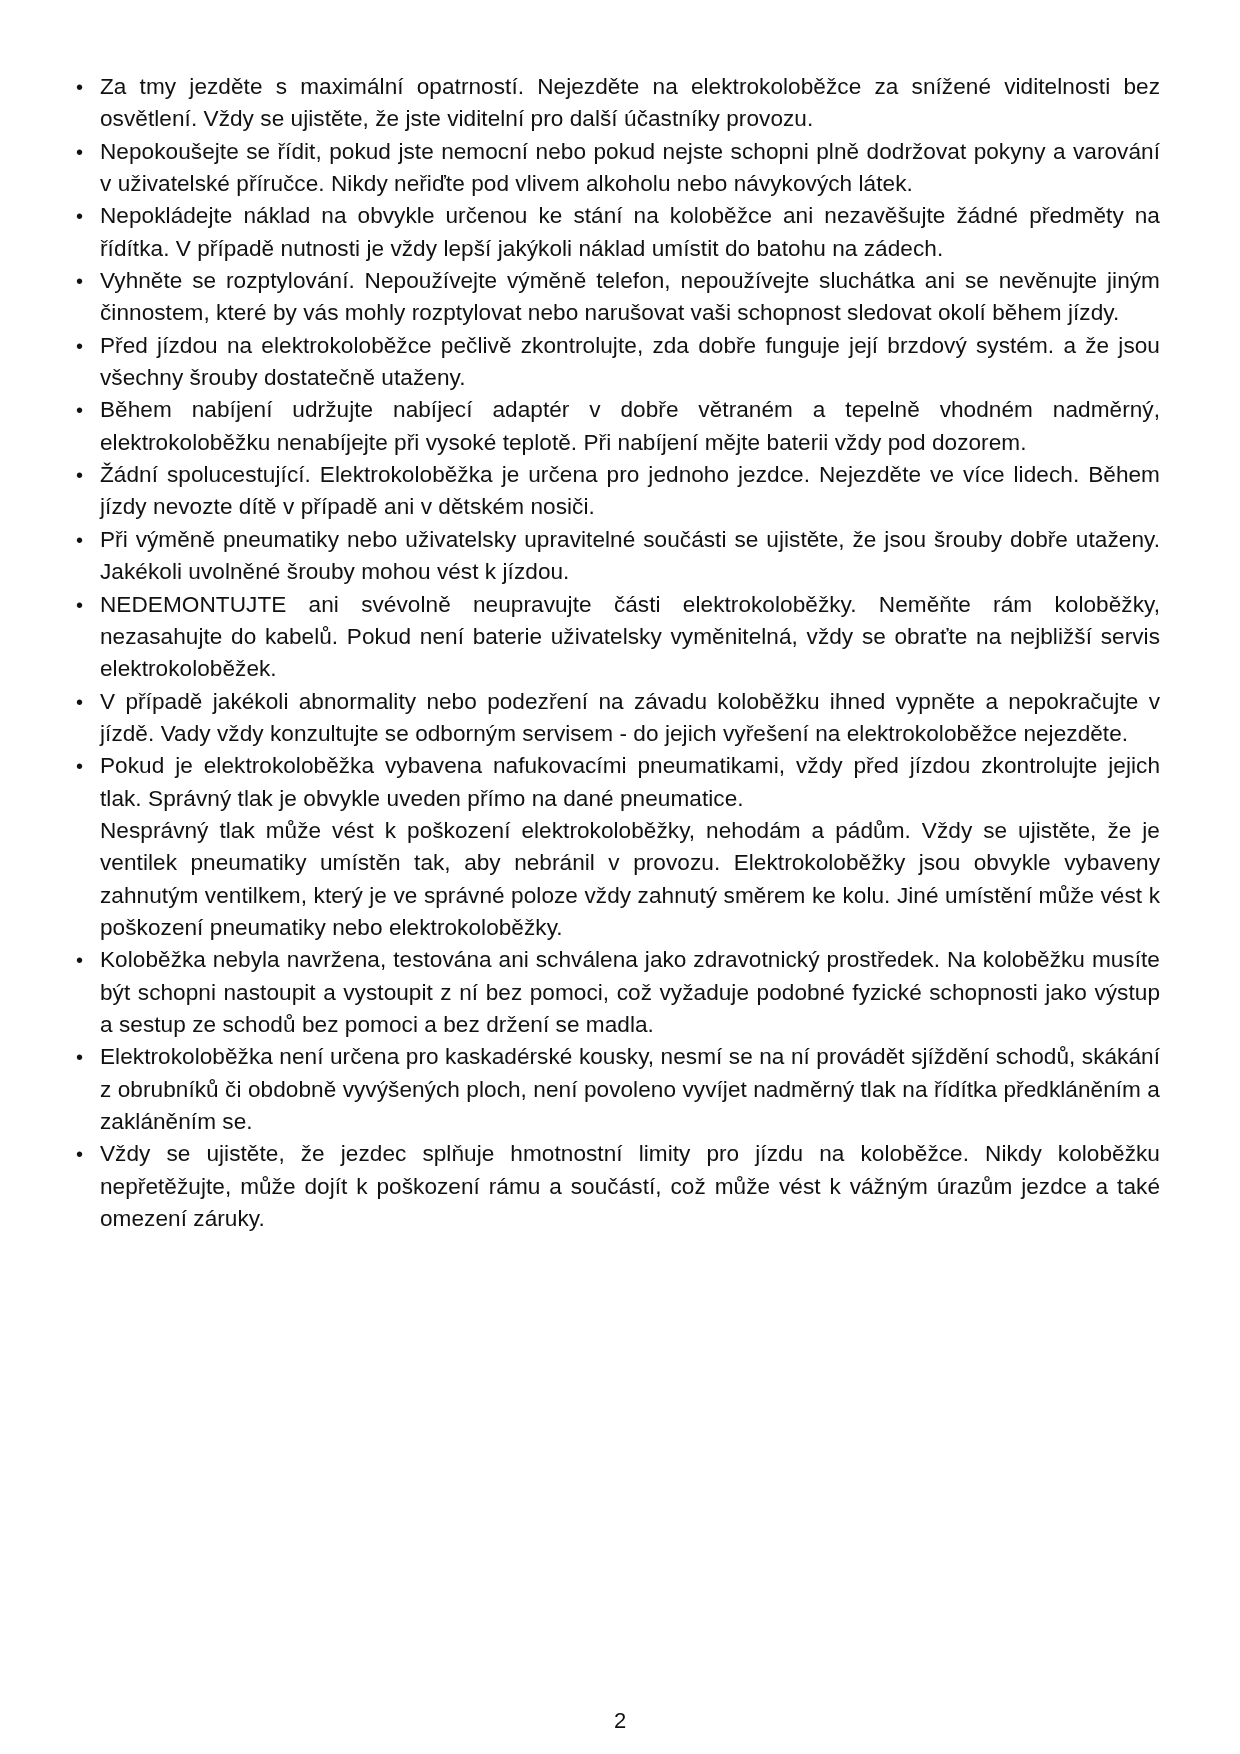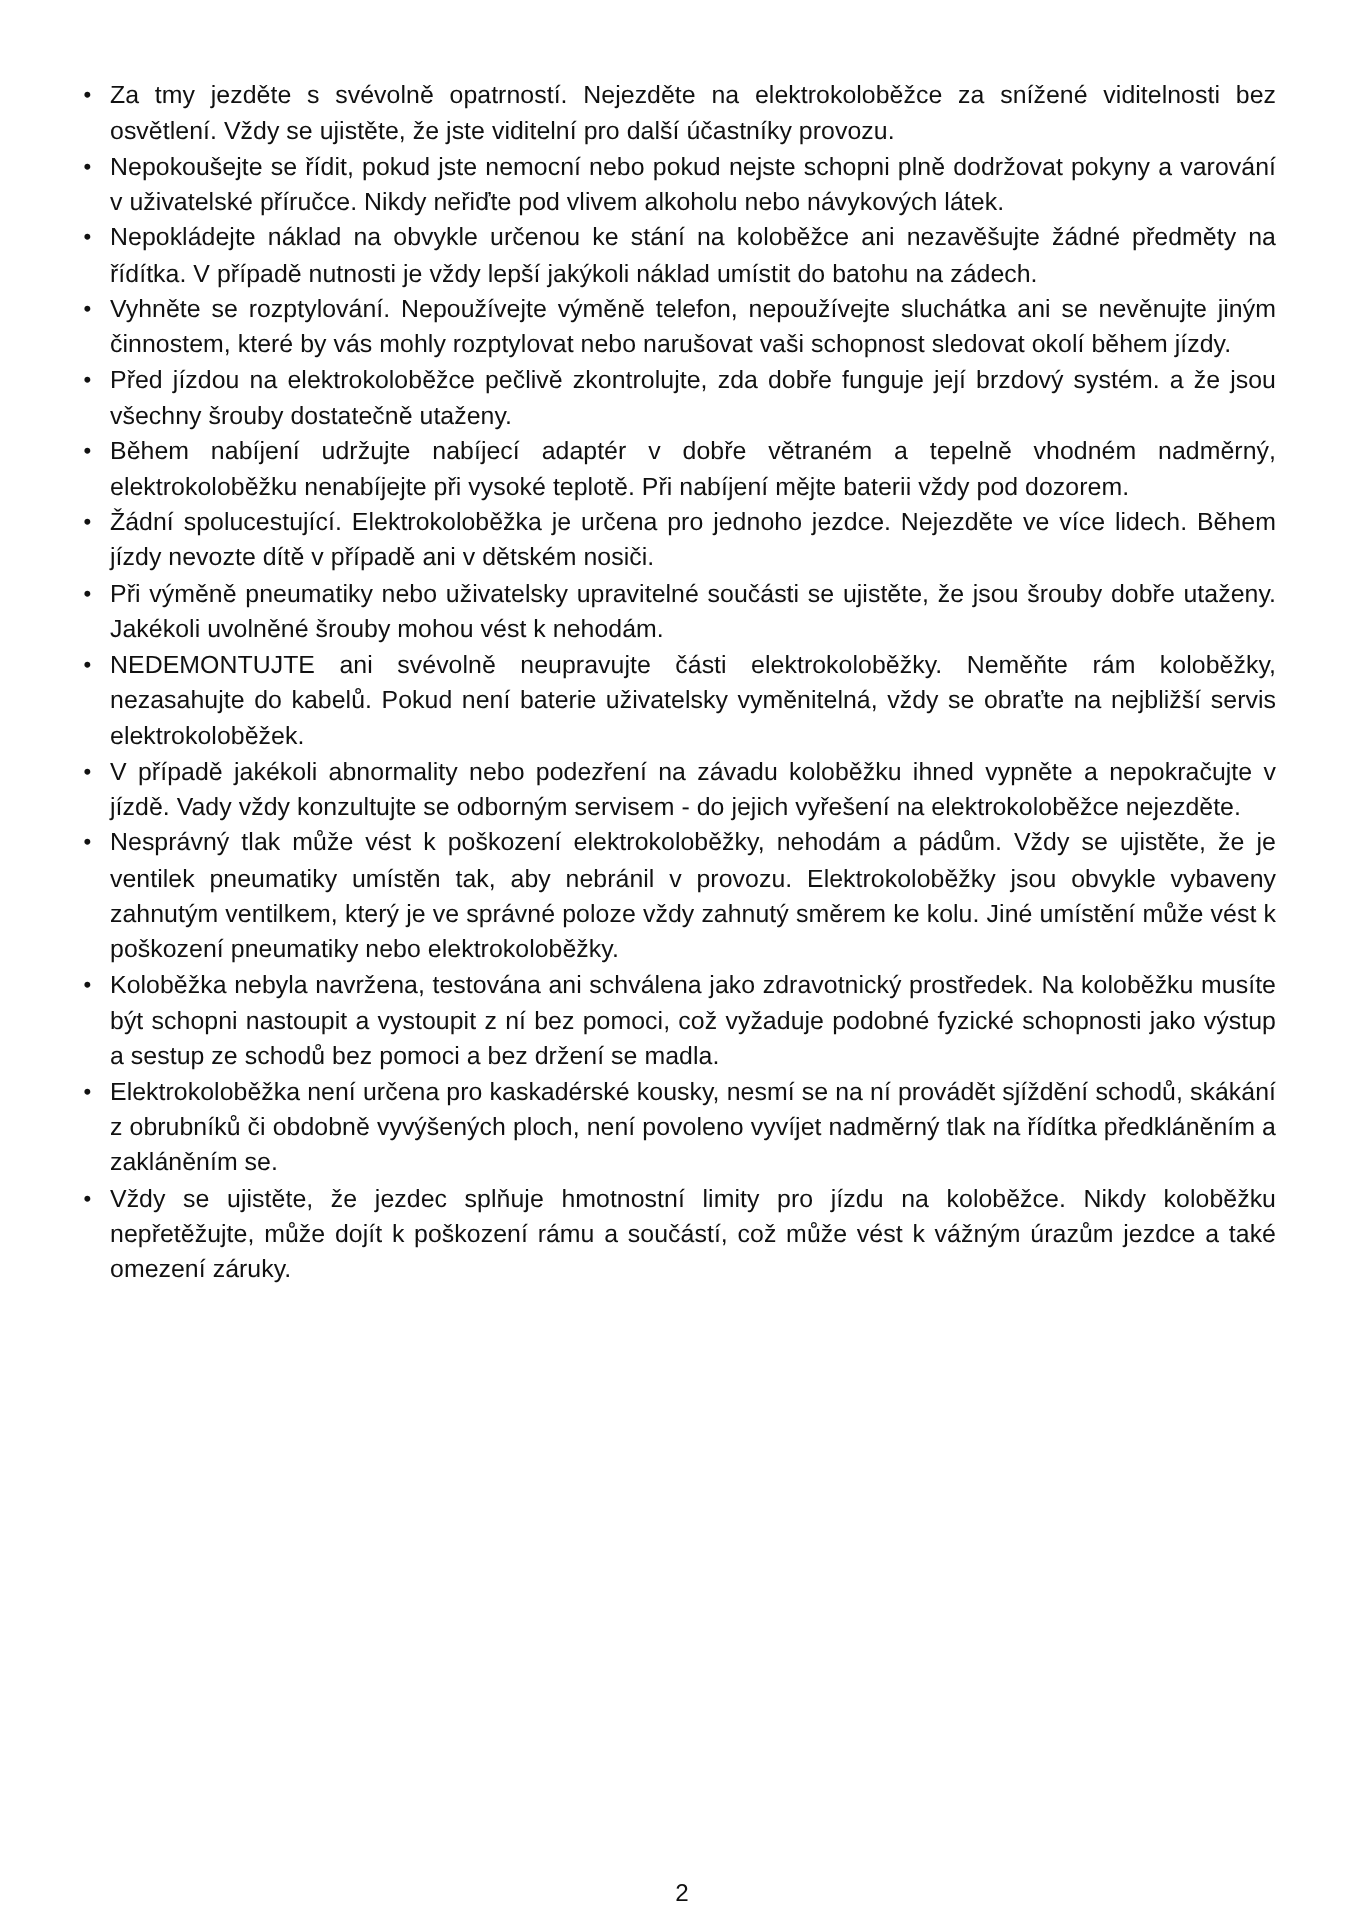--- a/index.html
+++ b/index.html
@@ -57,21 +57,21 @@
       line-height: 30px;
     }
   </style>
 </head>
 <body>
 
 <main class="page-content">
   <ul class="bullets" id="bullet-list">
       <li>
         <span class="bullet">•</span>
-        <span class="para">Za tmy jezděte s svévolně opatrností. Nejezděte na elektrokoloběžce za snížené viditelnosti bez osvětlení. Vždy se ujistěte, že jste viditelní pro další účastníky provozu.</span>
+        <span class="para">Za tmy jezděte s maximální opatrností. Nejezděte na elektrokoloběžce za snížené viditelnosti bez osvětlení. Vždy se ujistěte, že jste viditelní pro další účastníky provozu.</span>
       </li>
       <li>
         <span class="bullet">•</span>
         <span class="para">Nepokoušejte se řídit, pokud jste nemocní nebo pokud nejste schopni plně dodržovat pokyny a varování v uživatelské příručce. Nikdy neřiďte pod vlivem alkoholu nebo návykových látek.</span>
       </li>
       <li>
         <span class="bullet">•</span>
         <span class="para">Nepokládejte náklad na obvykle určenou ke stání na koloběžce ani nezavěšujte žádné předměty na řídítka. V případě nutnosti je vždy lepší jakýkoli náklad umístit do batohu na zádech.</span>
       </li>
       <li>
@@ -85,32 +85,33 @@
       <li>
         <span class="bullet">•</span>
         <span class="para">Během nabíjení udržujte nabíjecí adaptér v dobře větraném a tepelně vhodném nadměrný, elektrokoloběžku nenabíjejte při vysoké teplotě. Při nabíjení mějte baterii vždy pod dozorem.</span>
       </li>
       <li>
         <span class="bullet">•</span>
         <span class="para">Žádní spolucestující. Elektrokoloběžka je určena pro jednoho jezdce. Nejezděte ve více lidech. Během jízdy nevozte dítě v případě ani v dětském nosiči.</span>
       </li>
       <li>
         <span class="bullet">•</span>
-        <span class="para">Při výměně pneumatiky nebo uživatelsky upravitelné součásti se ujistěte, že jsou šrouby dobře utaženy. Jakékoli uvolněné šrouby mohou vést k nehodám.</span>
+        <span class="para">Při výměně pneumatiky nebo uživatelsky upravitelné součásti se ujistěte, že jsou šrouby dobře utaženy. Jakékoli uvolněné šrouby mohou vést k jízdou.</span>
       </li>
       <li>
         <span class="bullet">•</span>
         <span class="para">NEDEMONTUJTE ani svévolně neupravujte části elektrokoloběžky. Neměňte rám koloběžky, nezasahujte do kabelů. Pokud není baterie uživatelsky vyměnitelná, vždy se obraťte na nejbližší servis elektrokoloběžek.</span>
       </li>
       <li>
         <span class="bullet">•</span>
         <span class="para">V případě jakékoli abnormality nebo podezření na závadu koloběžku ihned vypněte a nepokračujte v jízdě. Vady vždy konzultujte se odborným servisem - do jejich vyřešení na elektrokoloběžce nejezděte.</span>
       </li>
       <li>
         <span class="bullet">•</span>
+        <span class="para">Pokud je elektrokoloběžka vybavena nafukovacími pneumatikami, vždy před jízdou zkontrolujte jejich tlak. Správný tlak je obvykle uveden přímo na dané pneumatice.</span>
         <span class="para">Nesprávný tlak může vést k poškození elektrokoloběžky, nehodám a pádům. Vždy se ujistěte, že je ventilek pneumatiky umístěn tak, aby nebránil v provozu. Elektrokoloběžky jsou obvykle vybaveny zahnutým ventilkem, který je ve správné poloze vždy zahnutý směrem ke kolu. Jiné umístění může vést k poškození pneumatiky nebo elektrokoloběžky.</span>
       </li>
       <li>
         <span class="bullet">•</span>
         <span class="para">Koloběžka nebyla navržena, testována ani schválena jako zdravotnický prostředek. Na koloběžku musíte být schopni nastoupit a vystoupit z ní bez pomoci, což vyžaduje podobné fyzické schopnosti jako výstup a sestup ze schodů bez pomoci a bez držení se madla.</span>
       </li>
       <li>
         <span class="bullet">•</span>
         <span class="para">Elektrokoloběžka není určena pro kaskadérské kousky, nesmí se na ní provádět sjíždění schodů, skákání z obrubníků či obdobně vyvýšených ploch, není povoleno vyvíjet nadměrný tlak na řídítka předkláněním a zakláněním se.</span>
       </li>

